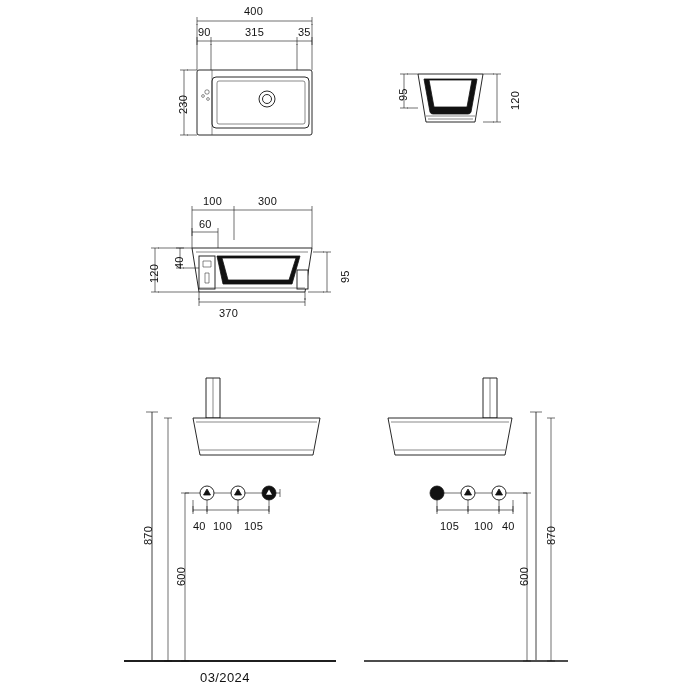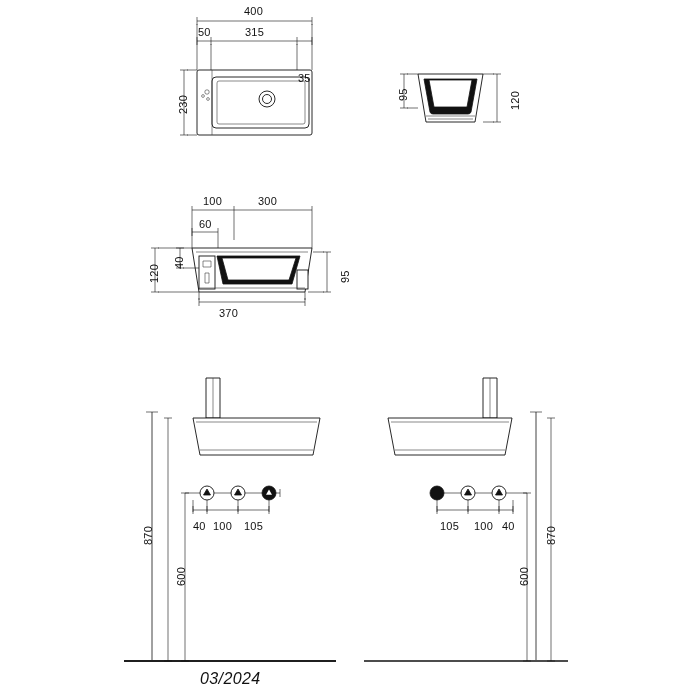--- a/index.html
+++ b/index.html
@@ -29,24 +29,23 @@
     letter-spacing: 0.2px;
     color: #111111;
     white-space: nowrap;
   }
   .lbl.v {
     transform-origin: 0 0;
     transform: rotate(-90deg);
   }
   .footer {
     position: absolute;
-    font-size: 16px;
+    font-size: 13px;
     color: #111111;
     letter-spacing: 0.4px;
-    font-style: italic;
   }
   svg { display: block; }
   .ln { stroke: #111111; stroke-width: 0.8; fill: none; }
   .lnthin { stroke: #3a3a3a; stroke-width: 0.6; fill: none; }
   .ext { stroke: #111111; stroke-width: 0.6; fill: none; }
   .obj { stroke: #111111; stroke-width: 0.9; fill: #ffffff; }
   .fillblk { fill: #111111; stroke: #111111; stroke-width: 0.8; }
   .fillwht { fill: #ffffff; stroke: #111111; stroke-width: 0.8; }
   .floor { stroke: #111111; stroke-width: 1.6; fill: none; }
 </style>
@@ -203,23 +202,23 @@
     </g>
 
     <path class="ext" d="M437 510 H513"></path>
     <path class="ext" d="M437 506 v8 M468 506 v8 M499 506 v8 M513 506 v8"></path>
     <path class="ext" d="M437 500 V512 M468 500 V512 M499 500 V512 M513 500 V512"></path>
 
     <path class="floor" d="M124 661 H336"></path>
   </svg>
 
   <div class="lbl" style="left:244px; top:6px;">400</div>
-  <div class="lbl" style="left:198px; top:27px;">50</div>
+  <div class="lbl" style="left:198px; top:27px;">90</div>
   <div class="lbl" style="left:245px; top:27px;text-align:center;">315</div>
-  <div class="lbl" style="left:298px; top:27px;margin-top:46px;">35</div>
+  <div class="lbl" style="left:298px; top:27px;">35</div>
   <div class="lbl v" style="left:178px; top:114px;">230</div>
 
   <div class="lbl v" style="left:398px; top:101px;">95</div>
   <div class="lbl v" style="left:510px; top:110px;">120</div>
 
   <div class="lbl" style="left:203px; top:196px;">100</div>
   <div class="lbl" style="left:258px; top:196px;">300</div>
   <div class="lbl" style="left:199px; top:219px;">60</div>
   <div class="lbl v" style="left:149px; top:283px;">120</div>
   <div class="lbl v" style="left:174px; top:269px;">40</div>

